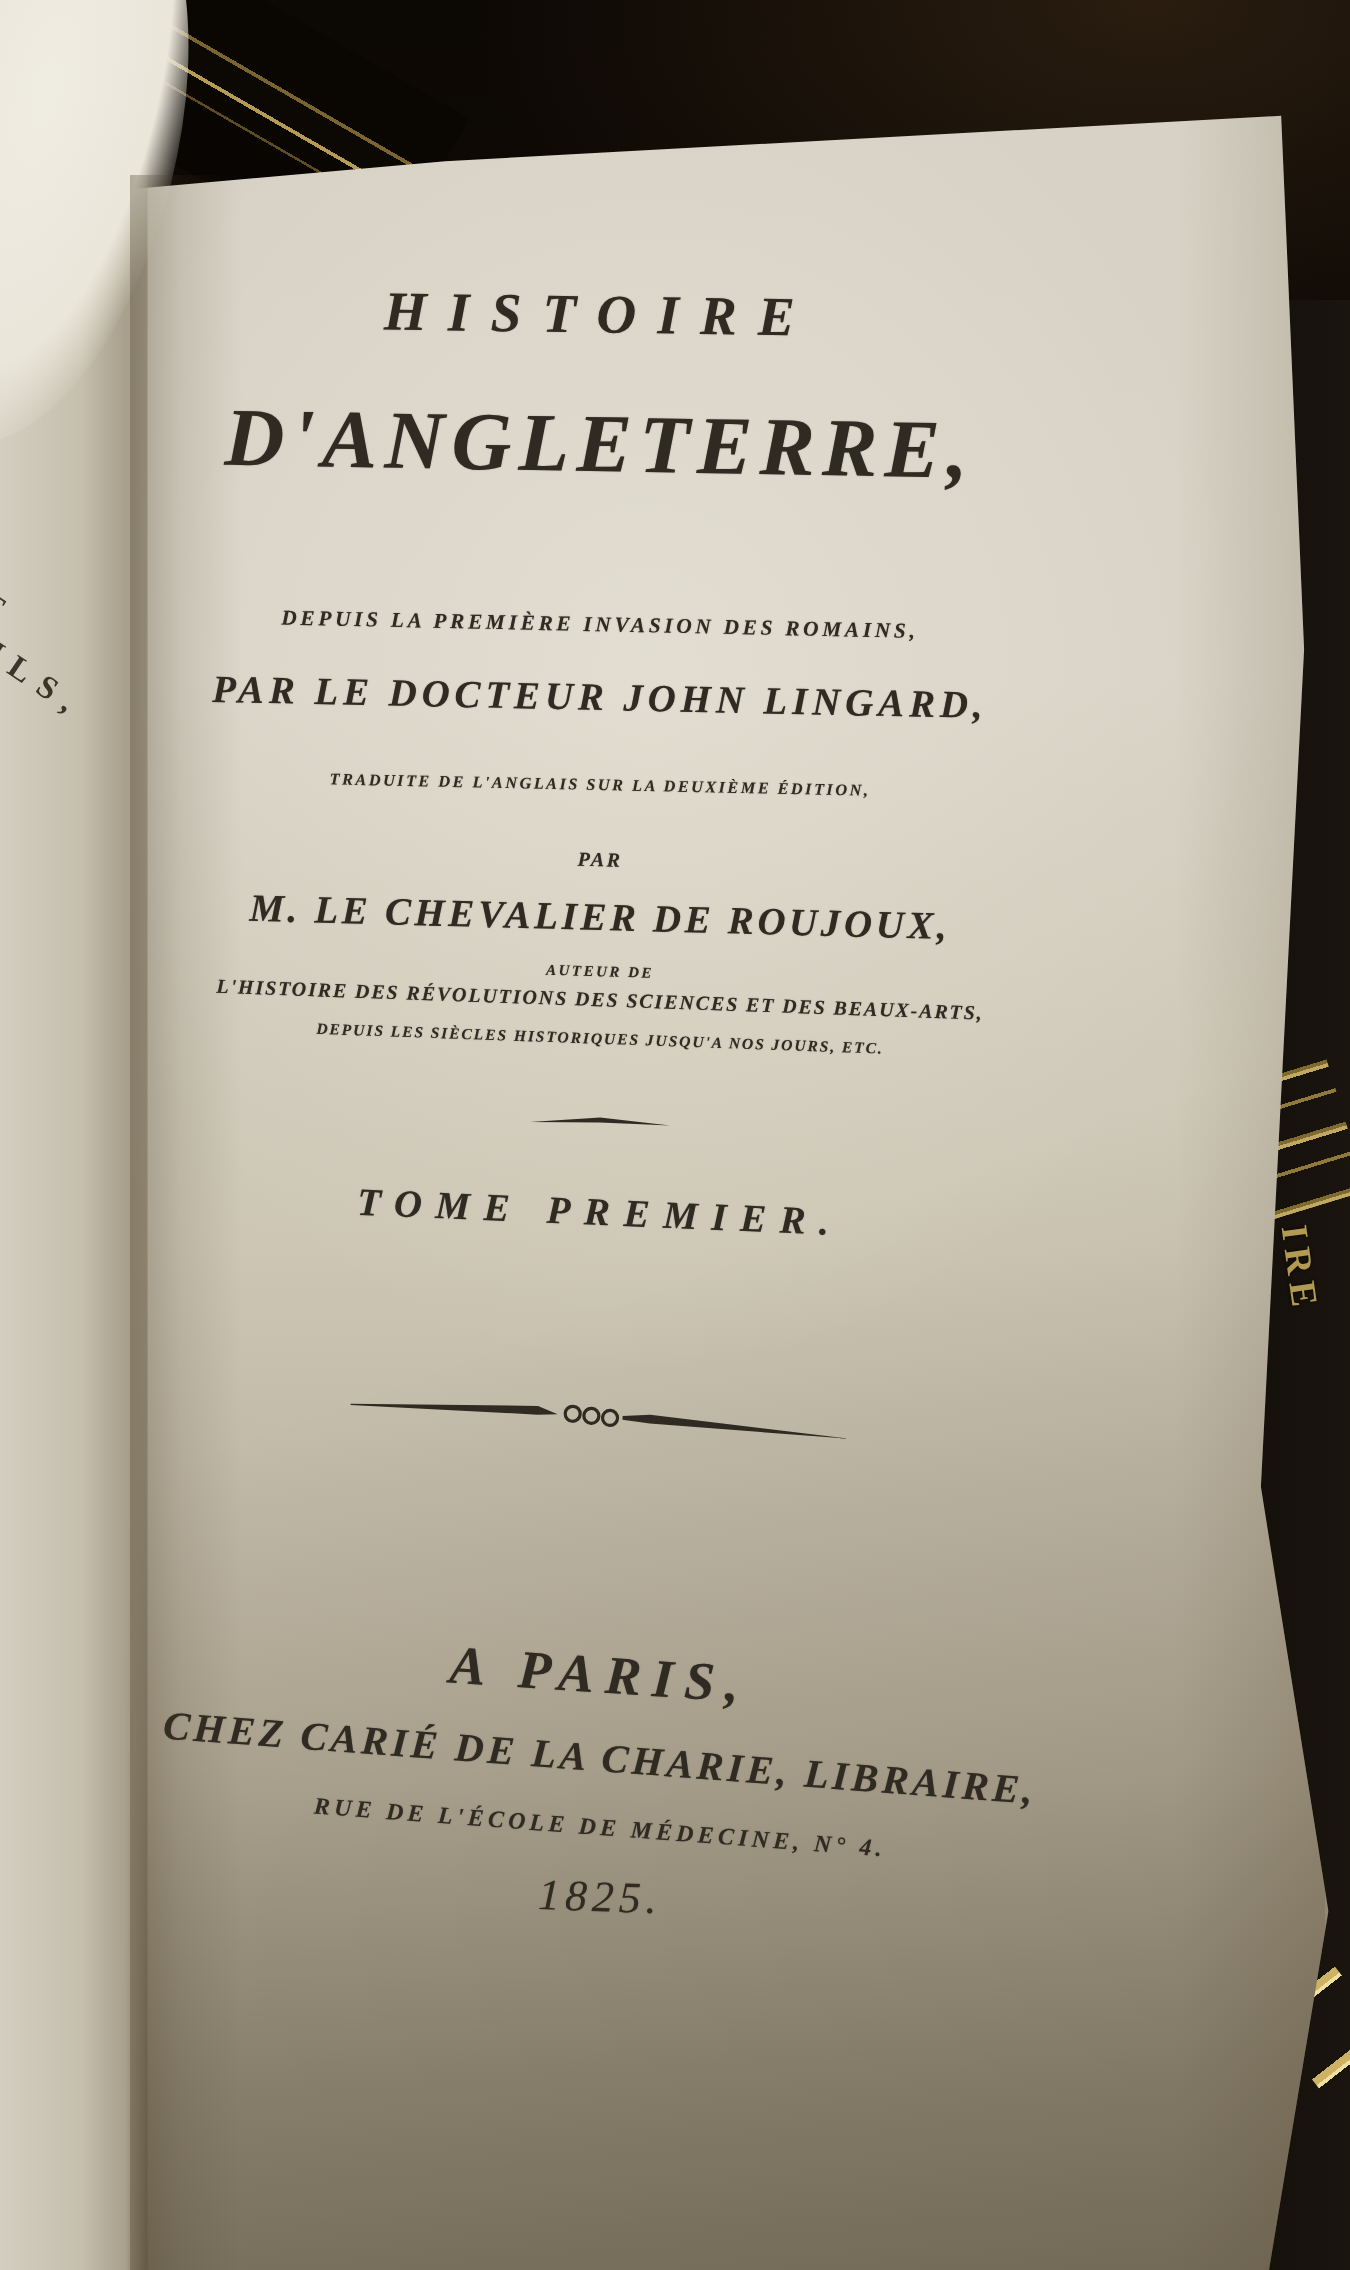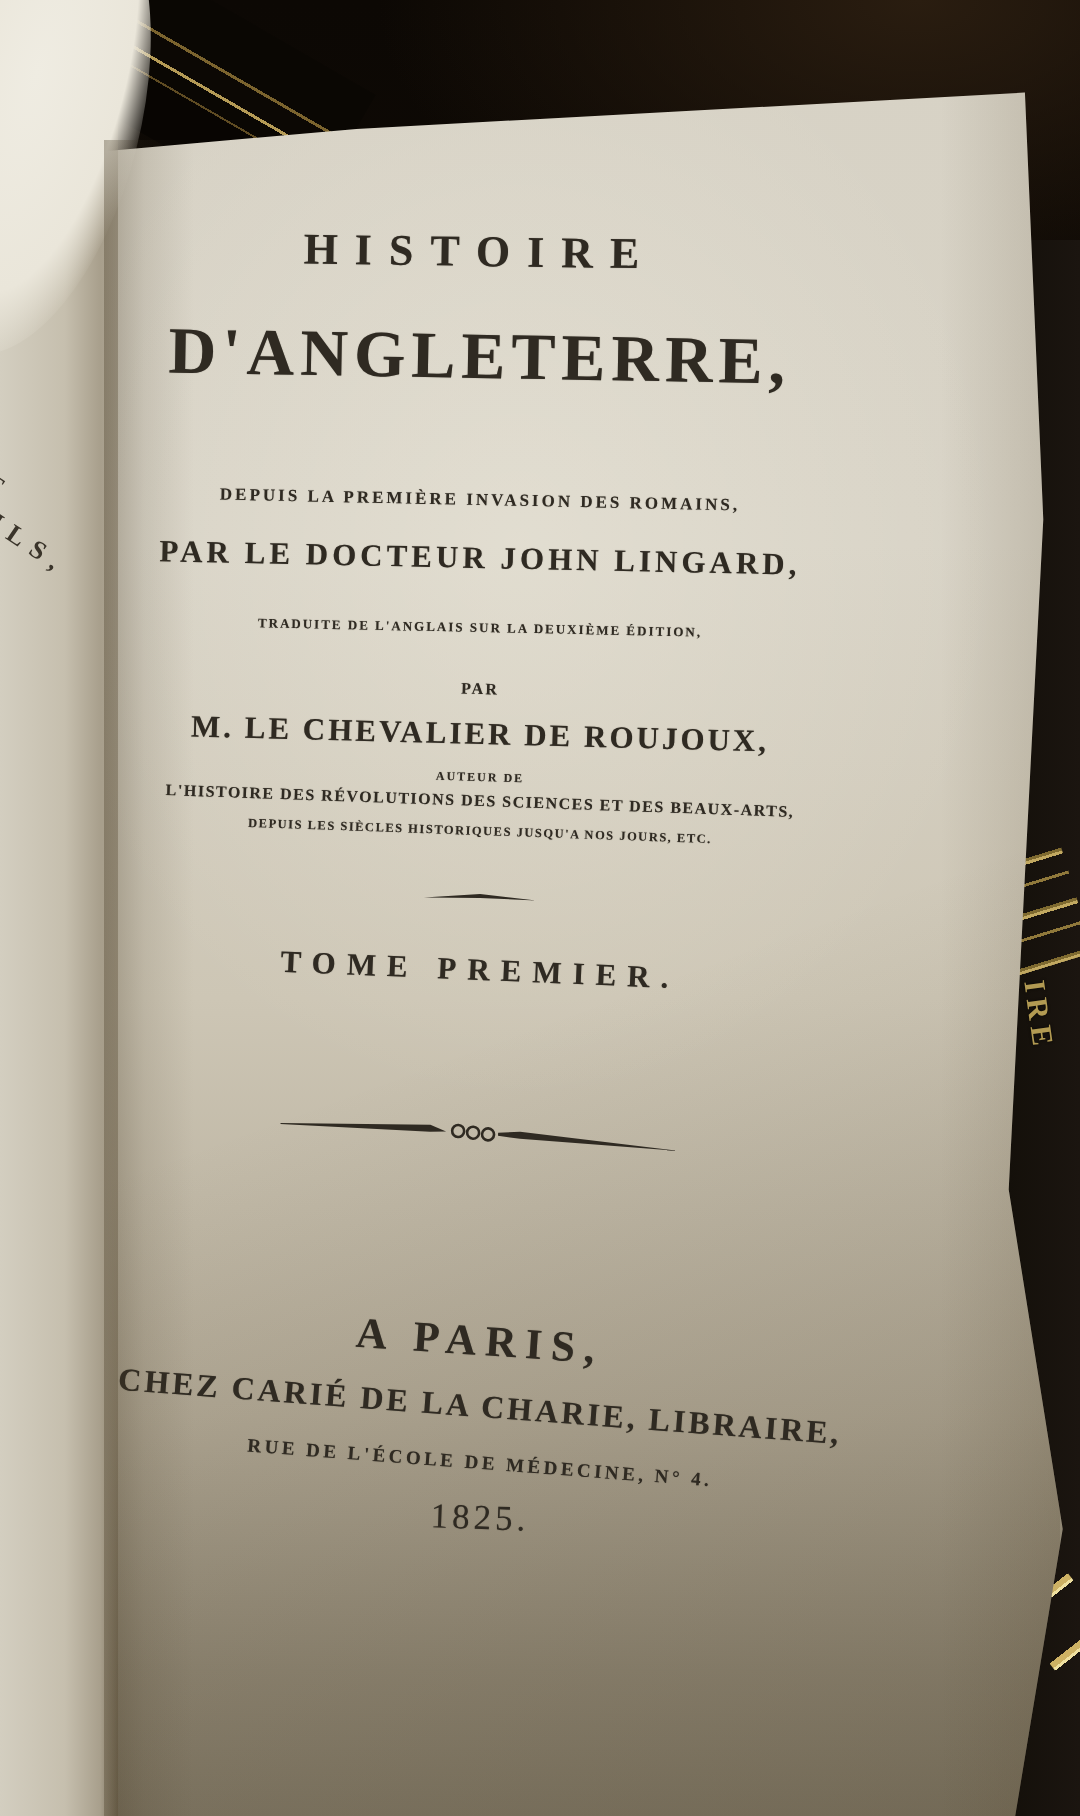--- a/index.html
+++ b/index.html
@@ -70,21 +70,21 @@
   }
   .left-fragment{
     position:absolute;left:-4px;top:468px;
     font-size:26px;font-weight:bold;letter-spacing:10px;color:#3a342a;
     transform:rotate(34deg);transform-origin:0 0;
   }
   .gutter{position:absolute;left:104px;top:140px;bottom:0;width:90px;
     background:linear-gradient(90deg, rgba(70,58,36,.34) 0%, rgba(70,58,36,.12) 45%, rgba(70,58,36,0) 100%);}
 
   
-  .content{position:absolute;left:0;right:120px;top:0;bottom:0;color:#2f2a22;}
+  .content{position:absolute;left:0;right:120px;top:0;bottom:0;color:#2f2a22;font-style:italic;}
   .line{position:absolute;left:0;right:0;text-align:center;white-space:nowrap;
     text-shadow:0 0 1px rgba(47,42,34,.45);}
   .t1{top:226px;font-size:44px;font-weight:bold;letter-spacing:17px;transform:rotate(.8deg);}
   .t2{top:318px;font-size:66px;font-weight:bold;letter-spacing:6px;transform:rotate(1deg);}
   .series{top:490px;font-size:17px;font-weight:bold;letter-spacing:3px;transform:rotate(1.2deg);}
   .author{top:540px;font-size:31px;font-weight:bold;letter-spacing:4px;transform:rotate(1.2deg);}
   .trad{top:620px;font-size:13px;font-weight:bold;letter-spacing:2px;transform:rotate(1.2deg);}
   .par{top:680px;font-size:16px;font-weight:bold;letter-spacing:2px;transform:rotate(1.5deg);}
   .translator{top:716px;font-size:31px;font-weight:bold;letter-spacing:3px;transform:rotate(1.5deg);}
   .auteur{top:770px;font-size:12px;font-weight:bold;letter-spacing:2px;transform:rotate(1.6deg);}

